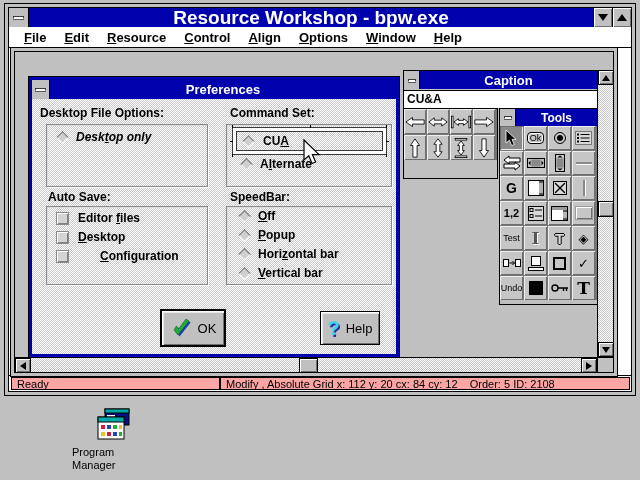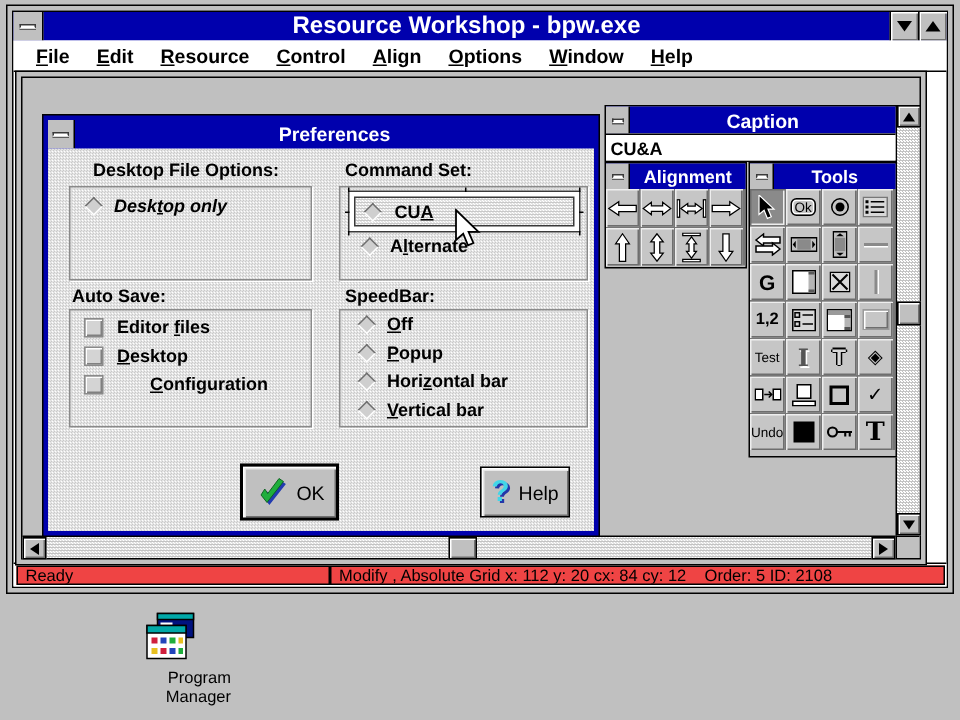--- a/index.html
+++ b/index.html
@@ -55,31 +55,31 @@
   .pal-title { height:17px; background:#0000ad; color:#fff; font-weight:bold; font-size:12px; display:flex; align-items:center; }
   .pal-ctrl { width:16px; height:100%; background:#c0c0c0; border-right:1px solid #000; display:flex; align-items:center; justify-content:center; }
   .pal-ctrl .dash { width:8px; height:3px; }
   .pal-tt { flex:1; text-align:center; }
   .toolgrid { display:grid; gap:1px; background:#777; padding:0; }
   .cell { background:#c6c6c6; box-shadow:inset 1px 1px 0 #eeeeee, inset -1px -1px 0 #6e6e6e; display:flex; align-items:center; justify-content:center; overflow:hidden; }
   .cell.sel { background:#8a8a8a; box-shadow:inset 1px 1px 0 #6e6e6e, inset -1px -1px 0 #eeeeee; }
   .tool-text { font-size:9px; color:#000; }
   .glyph { font-family:"DejaVu Sans", sans-serif; line-height:1; }
 
-  .statusbox { background:#ef4444; border:1px solid #000; font-size:11px; color:#000; display:flex; align-items:center; padding-left:5px; white-space:pre; overflow:hidden; }
-
-  .icon-label { font-size:11px; color:#000; text-align:right; line-height:13px; }
+  .statusbox { background:#fca5a5; border:1px solid #000; font-size:11px; color:#000; display:flex; align-items:center; padding-left:5px; white-space:pre; overflow:hidden; }
+
+  .icon-label { font-size:11px; color:#000; text-align:left; line-height:13px; }
 </style>
 </head>
 <body>
 
 <div class="abs frame" style="left:4px; top:3px; width:632px; height:393px; padding:3px;">
   <div class="abs" style="left:3px; top:3px; right:3px; bottom:3px; border:1px solid #000; background:#fff;">
 
-    <div class="abs titlebar" style="left:0; top:0; right:0; height:19px; font-size:16px;">
+    <div class="abs titlebar" style="left:0; top:0; right:0; height:19px; font-size:19px;">
       <div class="ctrlbox" style="width:20px;">
           <div class="dash"></div>
         </div>
       <div class="titletext">Resource Workshop - bpw.exe</div>
       <div class="wbtn" style="width:19px; height:19px;">
           <div class="tri-dn"></div>
         </div>
       <div class="wbtn" style="width:19px; height:19px;">
           <div class="tri-up"></div>
         </div>
@@ -132,21 +132,21 @@
 <div class="abs" style="left:28px; top:76px; width:372px; height:282px; border:1px solid #000; background:#0000ad; padding:3px;">
   <div style="width:100%; height:100%; display:flex; flex-direction:column;">
     <div class="titlebar" style="height:19px; font-size:13px; flex:none;">
       <div class="ctrlbox" style="width:18px;">
           <div class="dash"></div>
         </div>
       <div class="titletext">Preferences</div>
     </div>
     <div class="dither" style="flex:1; position:relative;">
 
-      <div class="abs lbl" style="left:30px; top:7px;">Desktop File Options:</div>
+      <div class="abs lbl" style="left:8px; top:7px;">Desktop File Options:</div>
       <div class="abs group" style="left:14px; top:25px; width:162px; height:63px;"></div>
       <div class="optrow" style="left:26px; top:31px;font-style:italic;">
         <span class="diamond"></span>
         <span class="lbl"><span>Desk</span><span class="accel">t</span><span>op only</span></span>
       </div>
 
       <div class="abs lbl" style="left:198px; top:7px;">Command Set:</div>
       <div class="abs group" style="left:194px; top:25px; width:166px; height:63px;"></div>
       <div class="abs selframe" style="left:200px; top:28px; width:155px; height:28px;">
         <div class="selinner dither">
@@ -220,26 +220,20 @@
   <div class="pal-title" style="height:18px; font-size:13px;">
     <div class="pal-ctrl">
         <div class="dash"></div>
       </div>
     <div class="pal-tt">Caption</div>
   </div>
   <input style="width: 100%; height: 18px; border-right: none; border-bottom: none; border-left: none; border-image: initial; border-top: 1px solid rgb(0, 0, 0); background: rgb(255, 255, 255); font-family: &quot;Liberation Sans&quot;, sans-serif; font-weight: bold; font-size: 12px; padding: 0px 3px; outline: none;" value="CU&amp;A">
 </div>
 
 <div class="abs" style="left:403px; top:108px; width:95px; height:71px; border:1px solid #000; background:#c0c0c0;">
-  <div class="pal-title">
-    <div class="pal-ctrl">
-        <div class="dash"></div>
-      </div>
-    <div class="pal-tt">Alignment</div>
-  </div>
   <div class="toolgrid" style="grid-template-columns:repeat(4,22px); grid-auto-rows:25px;">
     <div class="cell">
         <svg width="20" height="14" viewBox="0 0 24 16">
           <polygon points="1,8 9,2.5 9,5.5 23,5.5 23,10.5 9,10.5 9,13.5" fill="#fff" stroke="#000"></polygon>
         </svg>
       </div>
     <div class="cell">
         <svg width="20" height="14" viewBox="0 0 24 16">
           <polygon points="1,8 7.5,3 7.5,5.8 16.5,5.8 16.5,3 23,8 16.5,13 16.5,10.2 7.5,10.2 7.5,13" fill="#fff" stroke="#000"></polygon>
         </svg>

